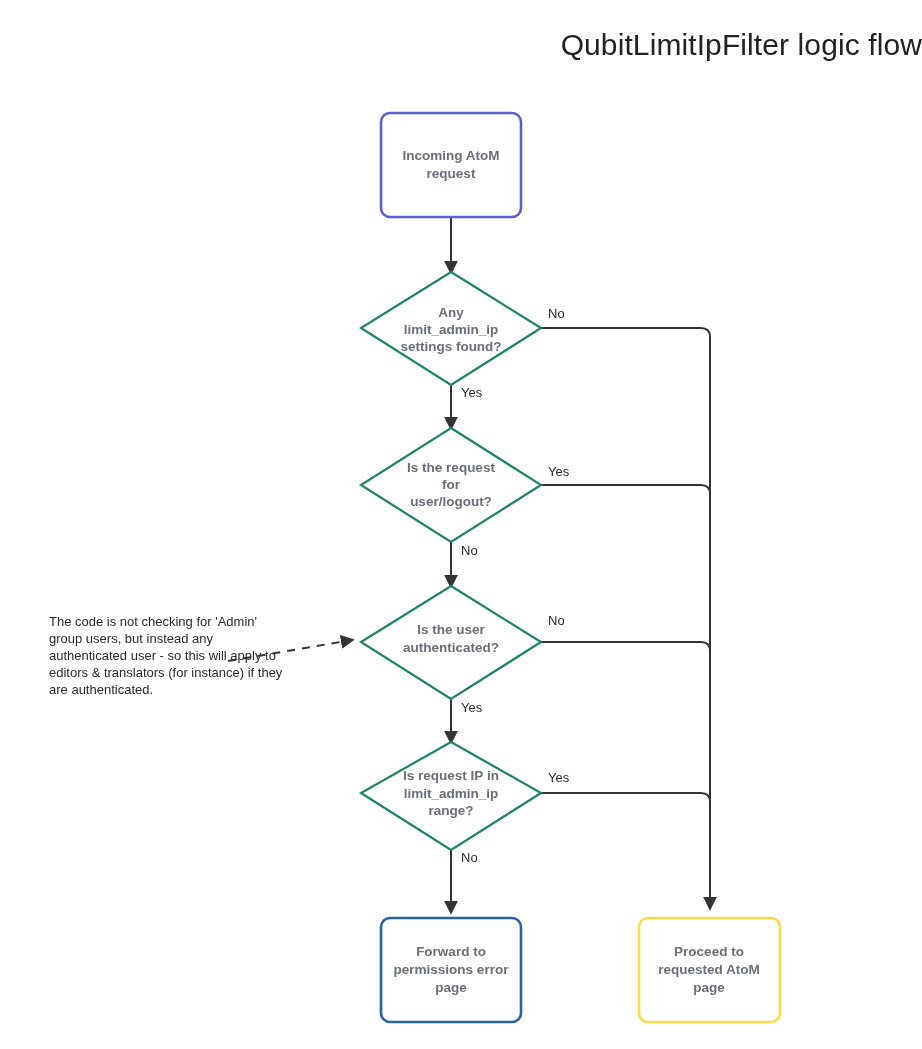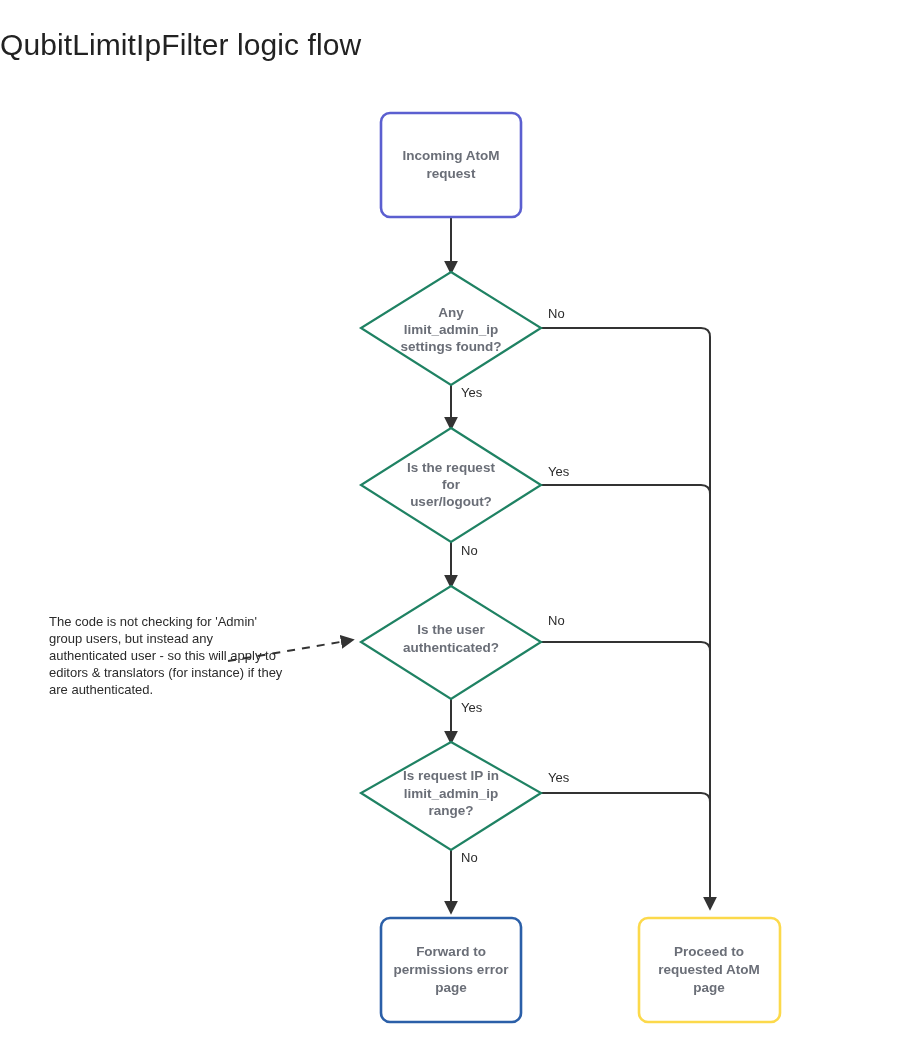--- a/index.html
+++ b/index.html
@@ -16,21 +16,21 @@
   #diagram-root {
     position: relative;
     width: 922px;
     height: 1049px;
   }
   .chart-title {
     position: absolute;
     top: 28px;
     left: 0;
     width: 922px;
-    text-align: left;
+    text-align: right;
     font-size: 30px;
     font-weight: 400;
     color: #222222;
     font-family: "Liberation Sans", sans-serif;
     letter-spacing: 0.1px;
   }
   svg.flow {
     position: absolute;
     top: 0;
     left: 0;

